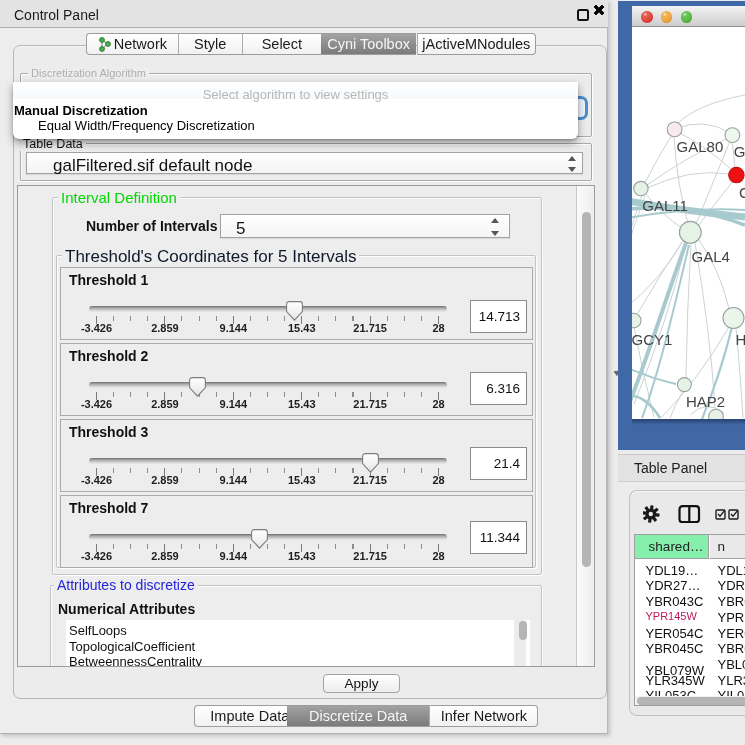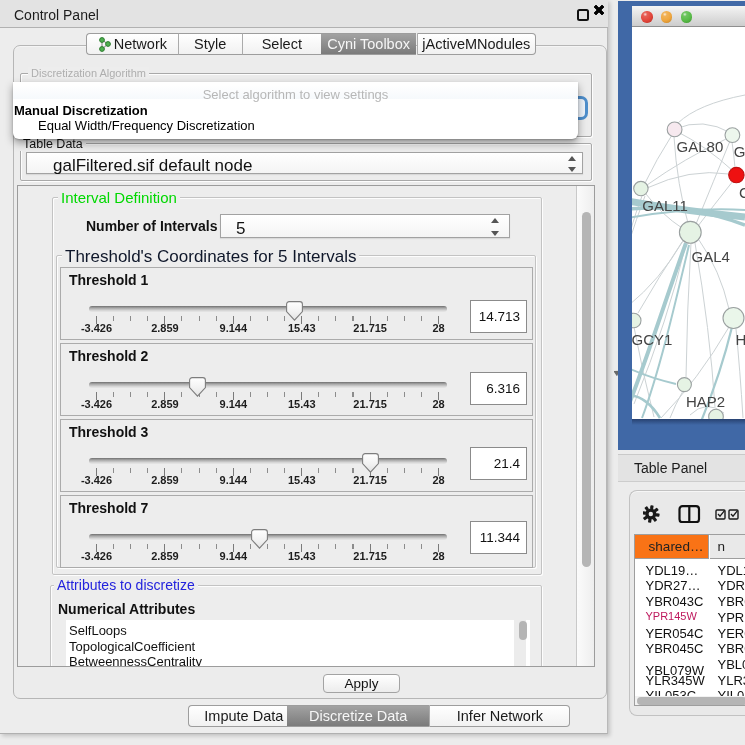--- a/index.html
+++ b/index.html
@@ -196,23 +196,23 @@
           <div class="abs" style="left:3px;top:3px;font-size:13px;color:#111;">SelfLoops</div>
           <div class="abs" style="left:3px;top:18.5px;font-size:13px;color:#111;">TopologicalCoefficient</div>
           <div class="abs" style="left:3px;top:34px;font-size:13px;color:#111;">BetweennessCentrality</div>
           <div class="abs" style="left:448px;top:0;width:12px;height:46px;background:#ececec;"></div>
           <div class="sthumb" style="left:453px;top:1px;width:8px;height:19px;"></div>
         </div>
 <div class="abs" style="left:557.5px;top:0;width:19.0px;height:480px;background:linear-gradient(90deg,#fbfbfb,#ededed);border-left:1px solid #c9c9c9;"></div>
 <div class="sthumb" style="left:564px;top:26px;width:8.5px;height:355px;"></div>
 </div>
 <div class="abs" style="left:323px;top:674px;width:77px;height:19px;background:linear-gradient(#ffffff,#ececec);border:1px solid #a3a3a3;border-radius:4px;text-align:center;font-size:13.5px;line-height:17px;color:#111;">Apply</div>
-<div class="seg first" style="left:188px;top:705px;width:110.7px;">Impute Data</div>
+<div class="seg first" style="left:194px;top:705px;width:110.7px;">Impute Data</div>
 <div class="seg sel" style="left:287.1px;top:705px;width:142.3px;text-align:center;">Discretize Data</div>
-<div class="seg div last" style="left:429.4px;top:705px;width:141px;">Infer Network</div>
+<div class="seg div last" style="left:429.4px;top:705px;width:109px;">Infer Network</div>
 
 <div class="abs" style="left:13px;top:82px;width:565px;height:57px;background:#ffffff;
  border-radius:0 0 6px 6px;box-shadow:0 4px 9px rgba(0,0,0,0.38),0 1px 2px rgba(0,0,0,0.2);">
  <div class="abs" style="left:0;top:3px;width:565px;height:14px;
    background:linear-gradient(#ffffff,#f6f9fc);"></div>
  <div class="abs" style="left:0;top:5px;width:565px;text-align:center;font-size:13px;color:#b7b7b7;">Select algorithm to view settings</div>
  <div class="abs b" style="left:1px;top:21px;font-size:13px;color:#000;">Manual Discretization</div>
  <div class="abs" style="left:1px;top:36px;font-size:13px;color:#000;margin-left:24px;">Equal Width/Frequency Discretization</div>
 </div>
 
@@ -307,21 +307,21 @@
  <line x1="46.3" y1="1.2" x2="46.3" y2="17.2"></line>
 </g>
 <g fill="none" stroke="#1a1a1a" stroke-width="1.4">
  <rect x="73" y="5" width="9" height="9" rx="1"></rect>
  <path d="M75 9 l2 2.2 4.5-5.5" stroke-width="1.3"></path>
  <rect x="86" y="5" width="9" height="9" rx="1"></rect>
  <path d="M88 9 l2 2.2 4.5-5.5" stroke-width="1.3"></path>
 </g>
 </svg>
 <div class="abs" style="left:633.5px;top:533.5px;width:111.5px;height:172px;background:#fff;border:1px solid #9e9e9e;border-right:none;overflow:hidden;">
-<div class="abs" style="left:0;top:0;width:74px;height:24px;background:#f97316;border-right:1px solid #9e9e9e;border-bottom:1px solid #9e9e9e;text-align:center;font-size:13.5px;color:#222;line-height:24px;padding-left:10px;">shared…</div>
+<div class="abs" style="left:0;top:0;width:74px;height:24px;background:#86efac;border-right:1px solid #9e9e9e;border-bottom:1px solid #9e9e9e;text-align:center;font-size:13.5px;color:#222;line-height:24px;padding-left:10px;">shared…</div>
 <div class="abs" style="left:75px;top:0;width:37px;height:24px;background:#e9e9e9;border-bottom:1px solid #9e9e9e;font-size:13.5px;color:#222;line-height:24px;padding-left:8px;">n</div>
 <div class="abs" style="left:11px;top:28.2px;font-size:13px;color:#111;">YDL19…</div>
 <div class="abs" style="left:83px;top:28.2px;font-size:13px;color:#111;">YDL1</div>
 <div class="abs" style="left:11px;top:43.900000000000006px;font-size:13px;color:#111;">YDR27…</div>
 <div class="abs" style="left:83px;top:43.900000000000006px;font-size:13px;color:#111;">YDR2</div>
 <div class="abs" style="left:11px;top:59.60000000000001px;font-size:13px;color:#111;">YBR043C</div>
 <div class="abs" style="left:83px;top:59.60000000000001px;font-size:13px;color:#111;">YBR0</div>
 <div class="abs" style="left:11px;top:75.30000000000001px;font-size:11px;color:#be185d;">YPR145W</div>
 <div class="abs" style="left:83px;top:75.30000000000001px;font-size:13px;color:#111;">YPR1</div>
 <div class="abs" style="left:11px;top:91.00000000000001px;font-size:13px;color:#111;">YER054C</div>

